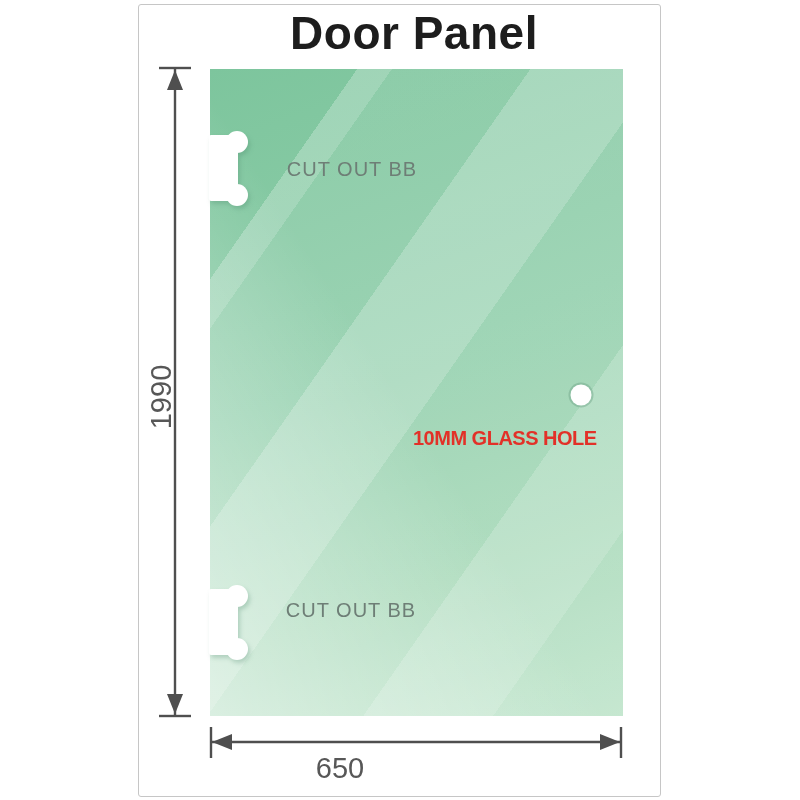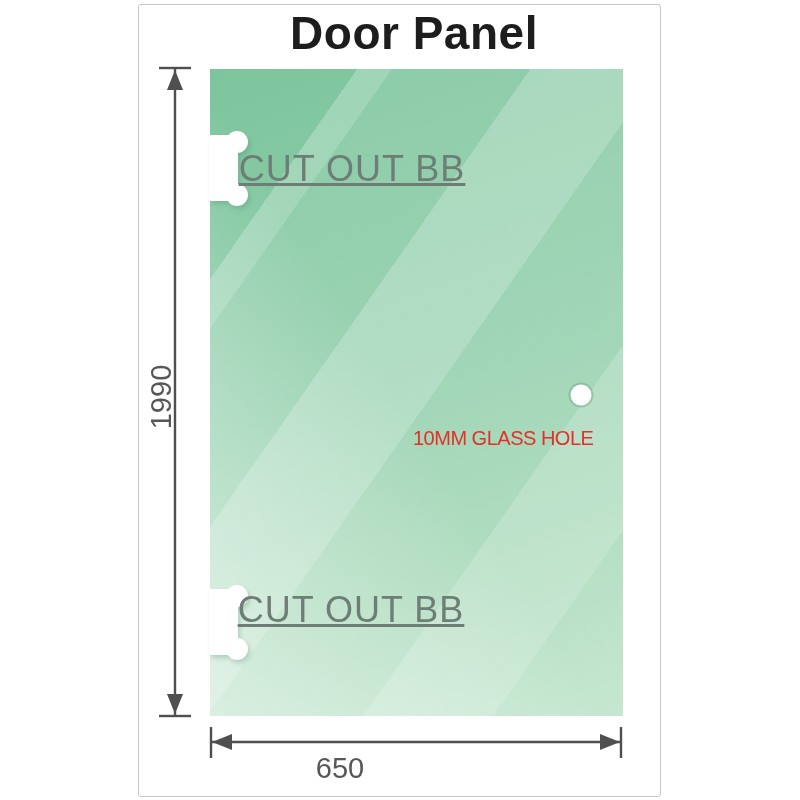--- a/index.html
+++ b/index.html
@@ -51,42 +51,41 @@
     position: absolute;
     left: -1px;
     width: 48px; height: 78px;
     filter: drop-shadow(2px 3px 2px rgba(70,130,100,0.28));
   }
   .cutout-top { top: 60px; }
   .cutout-bottom { top: 514px; }
   .cutout-label {
     position: absolute;
     transform: translate(-50%,-50%);
-    font-size: 36px;
+    font-size: 20px;
     color: #6e7e76;
     letter-spacing: 1px;
     white-space: nowrap;
-    text-decoration: underline;
   }
   .cutout-label.top { left: 142px; top: 100px; }
   .cutout-label.bottom { left: 141px; top: 541px; }
   .glass-hole {
     position: absolute;
     left: 371px; top: 326px;
     width: 21px; height: 21px;
     transform: translate(-50%,-50%);
     border-radius: 50%;
     background: #ffffff;
     box-shadow: 0 0 0 2px rgba(110,165,135,0.45);
   }
   .hole-label {
     position: absolute;
     left: 203px; top: 358px;
     font-size: 20px;
-    font-weight: normal;
+    font-weight: bold;
     letter-spacing: -0.5px;
     color: #e23128;
     white-space: nowrap;
   }
   .dims {
     position: absolute;
     left: 0; top: 0;
     width: 800px; height: 800px;
     pointer-events: none;
   }

